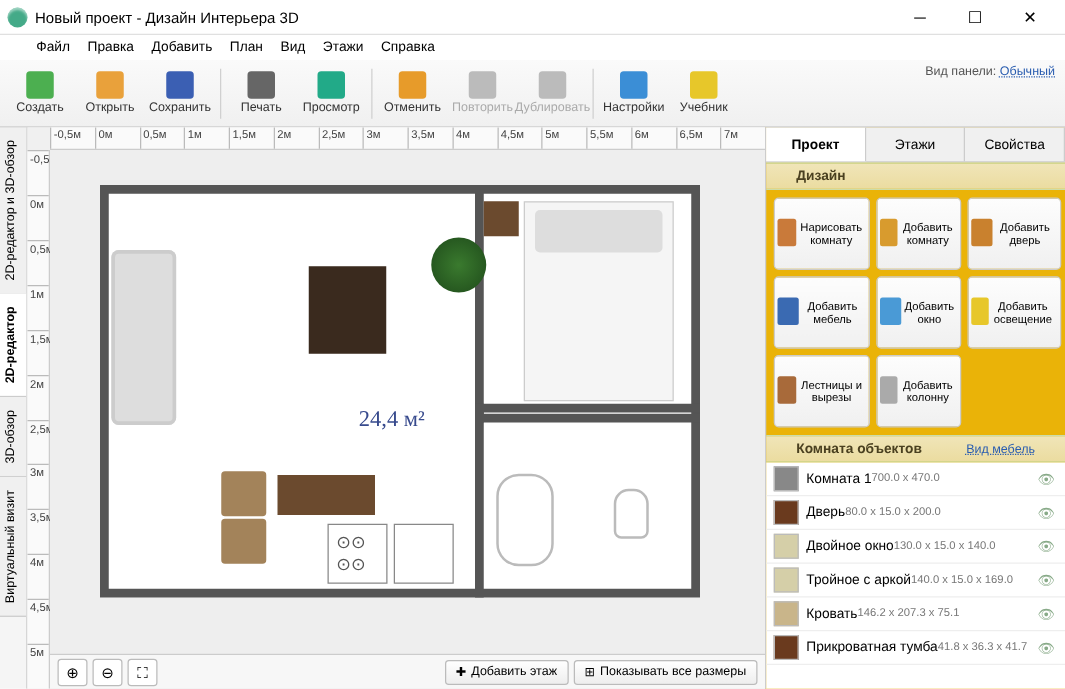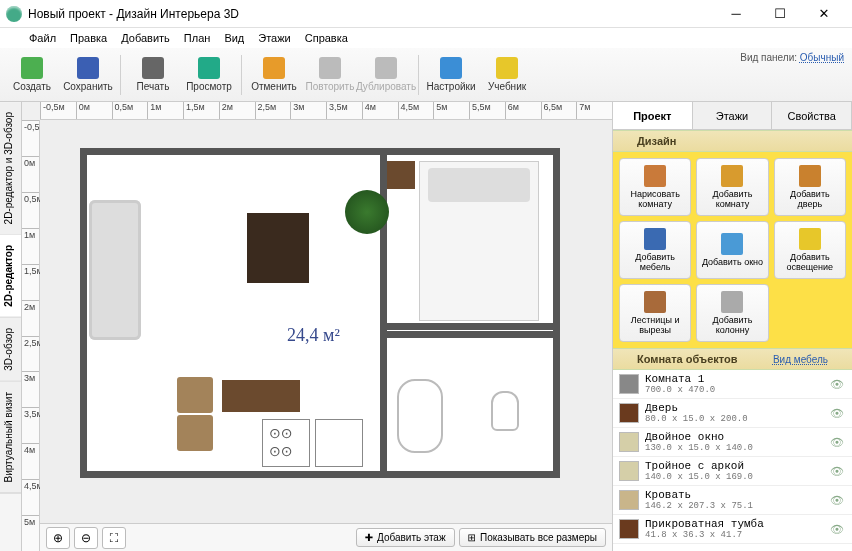--- a/index.html
+++ b/index.html
@@ -47,33 +47,33 @@
 .tub { position: absolute; right: 110px; bottom: 18px; width: 46px; height: 74px; background: #fff; border: 2px solid #bbb; border-radius: 18px; }
 .toilet { position: absolute; right: 34px; bottom: 40px; width: 28px; height: 40px; background: #fff; border: 2px solid #bbb; border-radius: 12px 12px 6px 6px; }
 .bed { position: absolute; right: 14px; top: 6px; width: 120px; height: 160px; background: #f5f5f5; border: 1px solid #ccc; }
 .bed::before { content: ""; position: absolute; top: 6px; left: 8px; right: 8px; height: 34px; background: #ddd; border-radius: 4px; }
 .nightstand { position: absolute; right: 138px; top: 6px; width: 28px; height: 28px; background: #6b4a2e; }
 .bottom-bar { position: absolute; left: 0; right: 0; bottom: 0; height: 28px; background: #f7f7f7; border-top: 1px solid #ccc; display: flex; align-items: center; padding: 0 6px; gap: 4px; }
 .zoom-btn { width: 24px; height: 22px; border: 1px solid #bbb; background: #fff; border-radius: 3px; display: flex; align-items: center; justify-content: center; cursor: pointer; font-size: 12px; }
 .bottom-bar .flex { flex: 1; }
 .btn-sm { border: 1px solid #bbb; background: linear-gradient(#fff,#eee); border-radius: 3px; padding: 3px 8px; cursor: pointer; font-size: 10px; display: flex; align-items: center; gap: 4px; }
 
-.rpanel { width: 240px; border-left: 1px solid #ccc; display: flex; flex-direction: column; background: #fde047; }
+.rpanel { width: 240px; border-left: 1px solid #ccc; display: flex; flex-direction: column; background: #eab308; }
 .rtabs { display: flex; height: 28px; border-bottom: 1px solid #ccc; background: #f0f0f0; }
 .rtab { flex: 1; display: flex; align-items: center; justify-content: center; font-size: 11px; border-right: 1px solid #ccc; cursor: pointer; }
 .rtab.active { background: #fff; font-weight: bold; }
 .sect-h { background: linear-gradient(#f0e5b8,#ebdca0); border-top: 1px solid #cda; border-bottom: 1px solid #cda; padding: 4px 24px; font-size: 11px; font-weight: bold; color: #4a4020; display: flex; justify-content: space-between; align-items: center; }
 .sect-h a { font-weight: normal; font-size: 10px; color: #2a5db0; text-decoration: underline dotted; }
 .tool-grid { display: grid; grid-template-columns: repeat(3,1fr); gap: 5px; padding: 6px; }
-.tool { background: linear-gradient(#fdfdfd,#f0f0f0); border: 1px solid #ccc; border-radius: 4px; height: 58px; display: flex; flex-direction: column; align-items: center; justify-content: center; cursor: pointer; font-size: 9px; text-align: center; padding: 2px; }
+.tool { background: linear-gradient(#fdfdfd,#f0f0f0); border: 1px solid #ccc; border-radius: 4px; height: 58px; display: flex; align-items: center; justify-content: center; cursor: pointer; font-size: 9px; text-align: center; padding: 2px; }
 .tool .ic2 { width: 22px; height: 22px; margin-bottom: 2px; }
 .obj-list { flex: 1; overflow: auto; background: #fff; }
 .obj-item { display: flex; align-items: center; padding: 3px 6px; border-bottom: 1px solid #eee; gap: 6px; cursor: pointer; }
 .obj-item .thumb { width: 20px; height: 20px; background: #ddd; border: 1px solid #bbb; flex-shrink: 0; }
-.obj-item .info { flex: 1; display: flex; flex-direction: column; font-family: Liberation Mono, monospace; }
+.obj-item .info { flex: 1; display: flex; flex-direction: row; }
 .obj-item .nm { font-size: 11px; }
 .obj-item .dim { font-size: 9px; color: #777; }
 .obj-item .eye { width: 16px; color: #8a8; font-size: 11px; }
 </style>
 </head>
 <body>
 
 <div class="titlebar">
   <div class="logo"></div>
   <div class="title">Новый проект - Дизайн Интерьера 3D</div>
@@ -91,20 +91,24 @@
     <span>План</span>
     <span>Вид</span>
     <span>Этажи</span>
     <span>Справка</span>
   </div>
 
 <div class="toolbar" id="toolbar">
     <div class="tb-btn">
       <div class="ic" style="background: rgb(76, 175, 80); border-radius: 3px;"></div>
       <span>Создать</span>
+    </div>
+    <div class="tb-btn">
+      <div class="ic" style="background: rgb(233, 161, 59); border-radius: 3px;"></div>
+      <span>Открыть</span>
     </div>
     <div class="tb-btn">
       <div class="ic" style="background: rgb(59, 95, 179); border-radius: 3px;"></div>
       <span>Сохранить</span>
     </div>
     <div class="tb-sep"></div>
     <div class="tb-btn">
       <div class="ic" style="background: rgb(102, 102, 102); border-radius: 3px;"></div>
       <span>Печать</span>
     </div>

